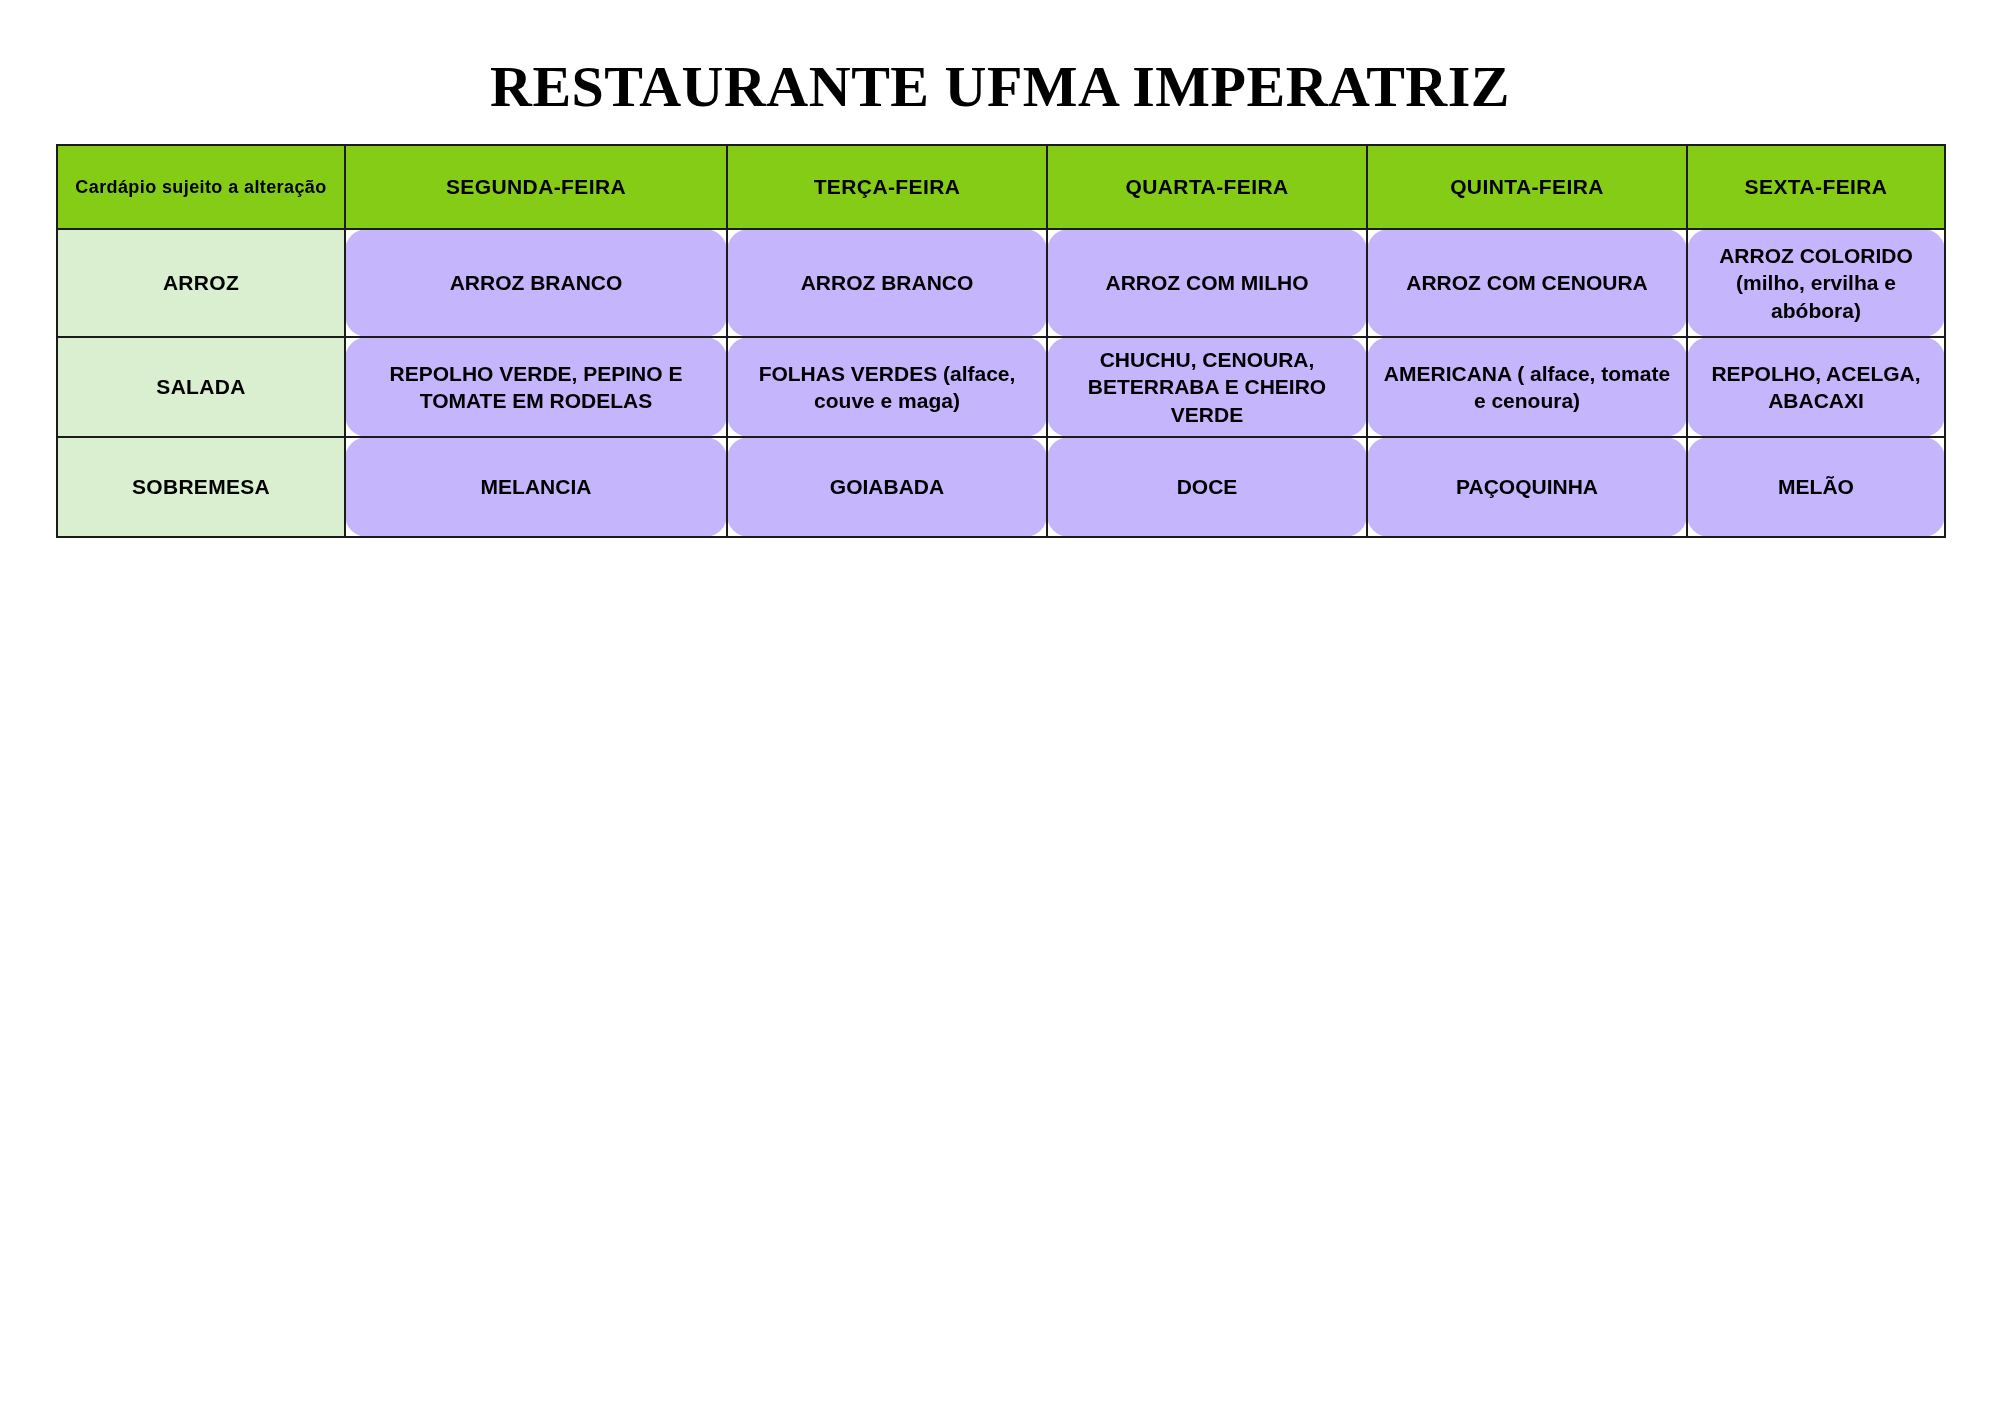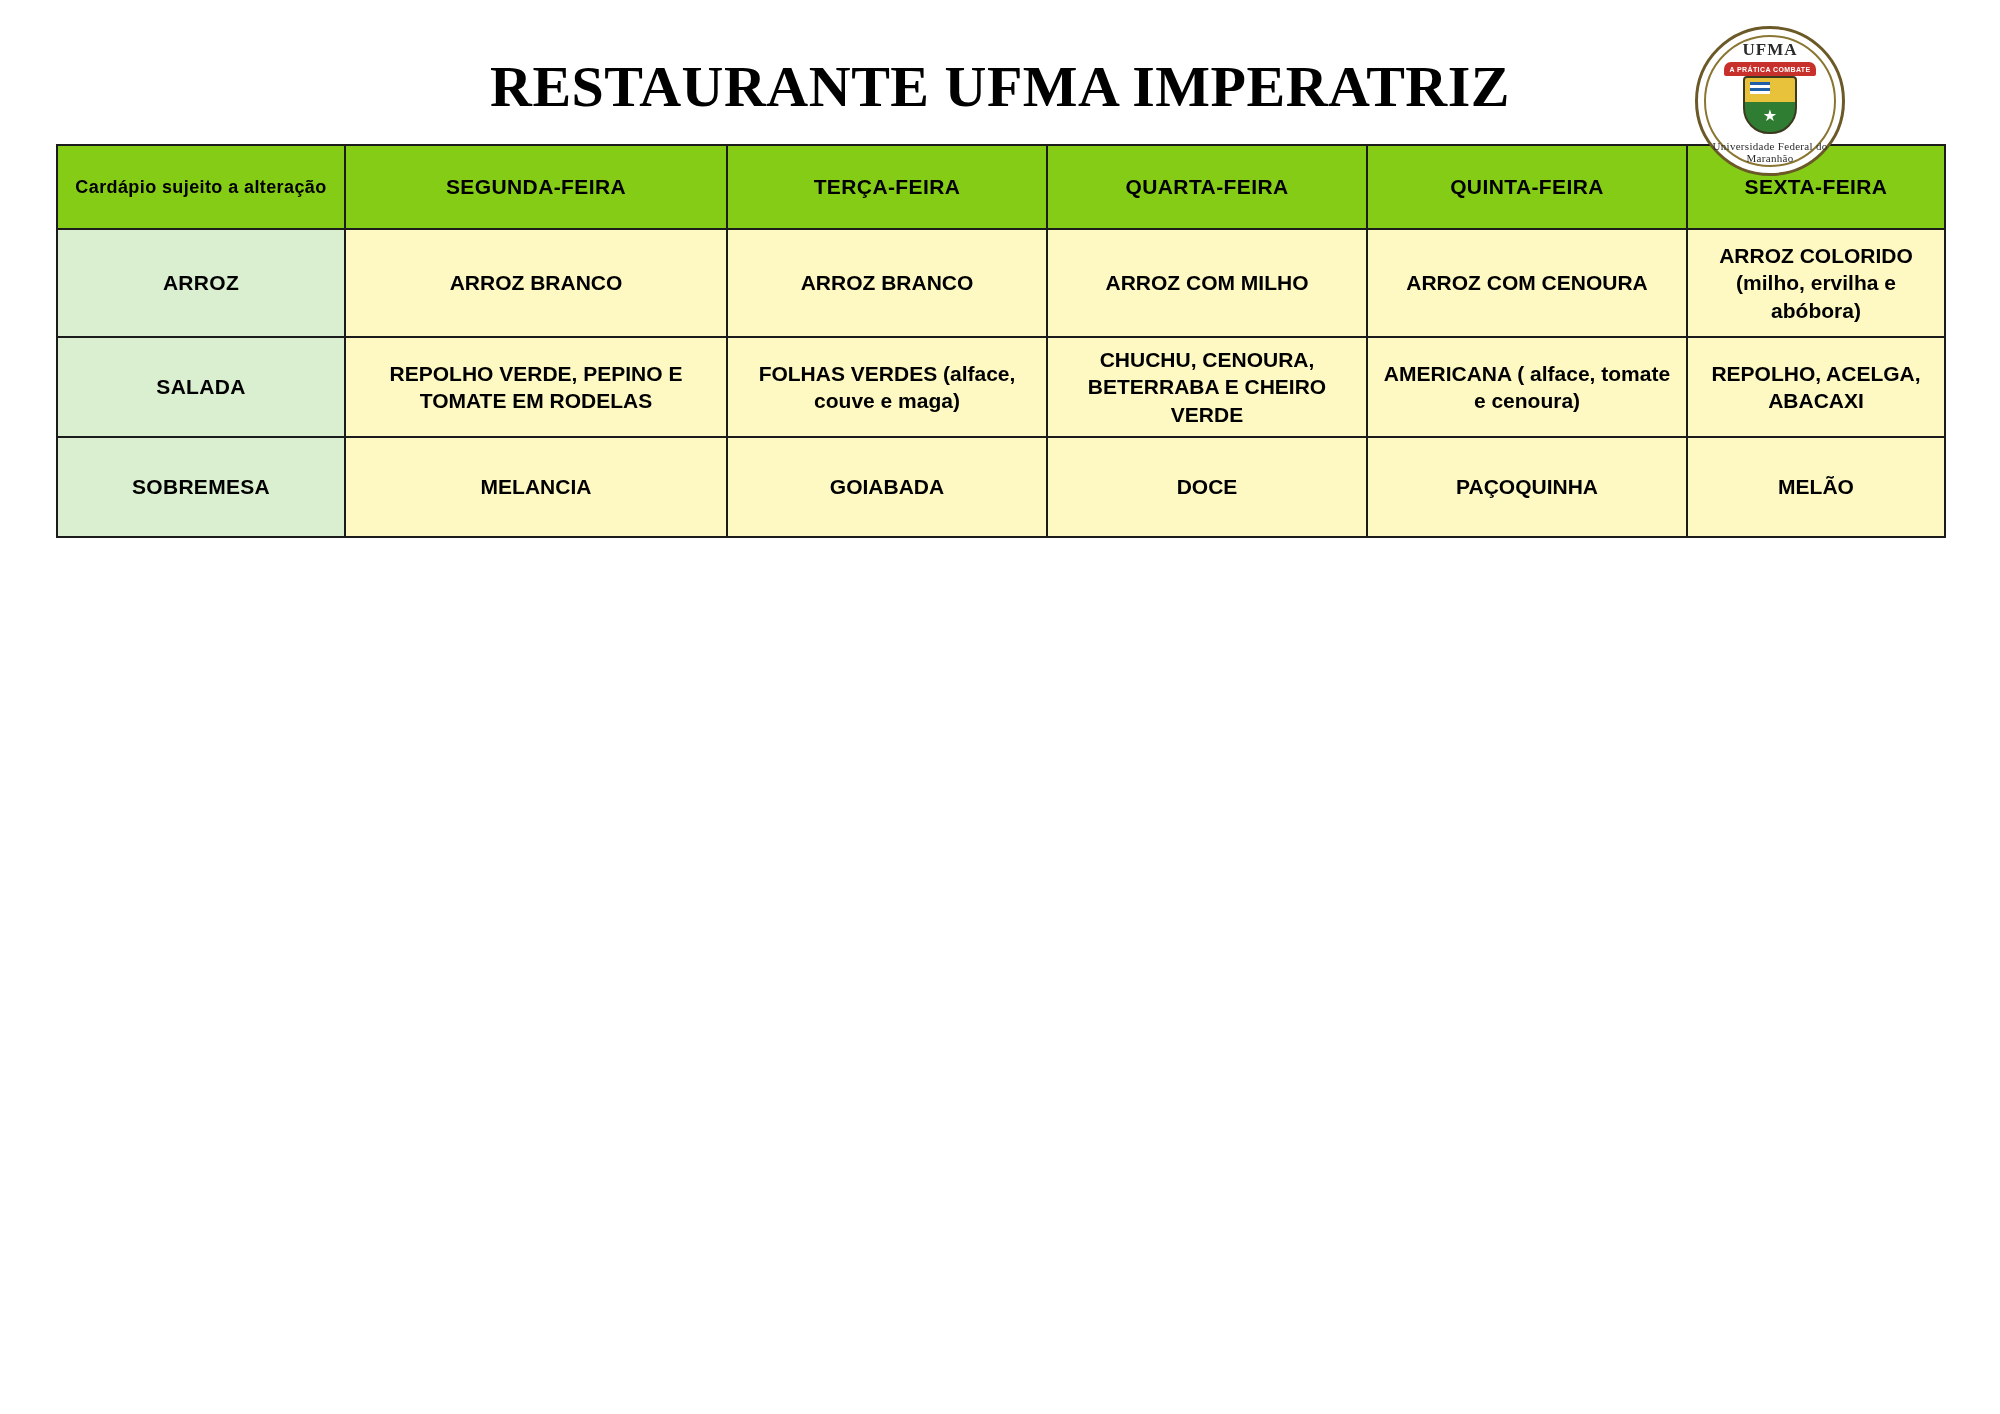--- a/index.html
+++ b/index.html
@@ -169,24 +169,25 @@
     line-height: 1.25;
     font-weight: bold;
   }
   td.rowhead {
     background: #d9efd0;
     font-size: 21px;
     font-weight: bold;
     letter-spacing: 0.3px;
   }
   td.cell {
-    background: #fef9c3;
+    background: #c4b5fd;
     font-size: 21px;
     font-weight: bold;
     line-height: 1.3;
+    border-radius: 22px;
   }
 
   
   col.c0 { width: 288px; }
   col.c1 { width: 382px; }
   col.c2 { width: 320px; }
   col.c3 { width: 320px; }
   col.c4 { width: 320px; }
   col.c5 { width: 258px; }
 
@@ -200,31 +201,20 @@
   tr.r-sobremesa td { height: 100px; }
 </style>
 </head>
 <body>
 
 <div class="page">
 
   <div class="header">
     <h1 class="title">RESTAURANTE UFMA IMPERATRIZ</h1>
 
-    <div class="logo">
-      <div class="logo-ring"></div>
-      <div class="logo-inner-ring"></div>
-      <div class="logo-top-text">UFMA</div>
-      <div class="logo-ribbon">A PRÁTICA COMBATE</div>
-      <div class="logo-shield">
-        <div class="bars"></div>
-        <div class="star">★</div>
-      </div>
-      <div class="logo-bottom-text">Universidade Federal do Maranhão</div>
-    </div>
   </div>
 
   <div class="table-wrap">
     <table class="menu">
       <colgroup>
         <col class="c0">
           <col class="c1">
           <col class="c2">
           <col class="c3">
           <col class="c4">

